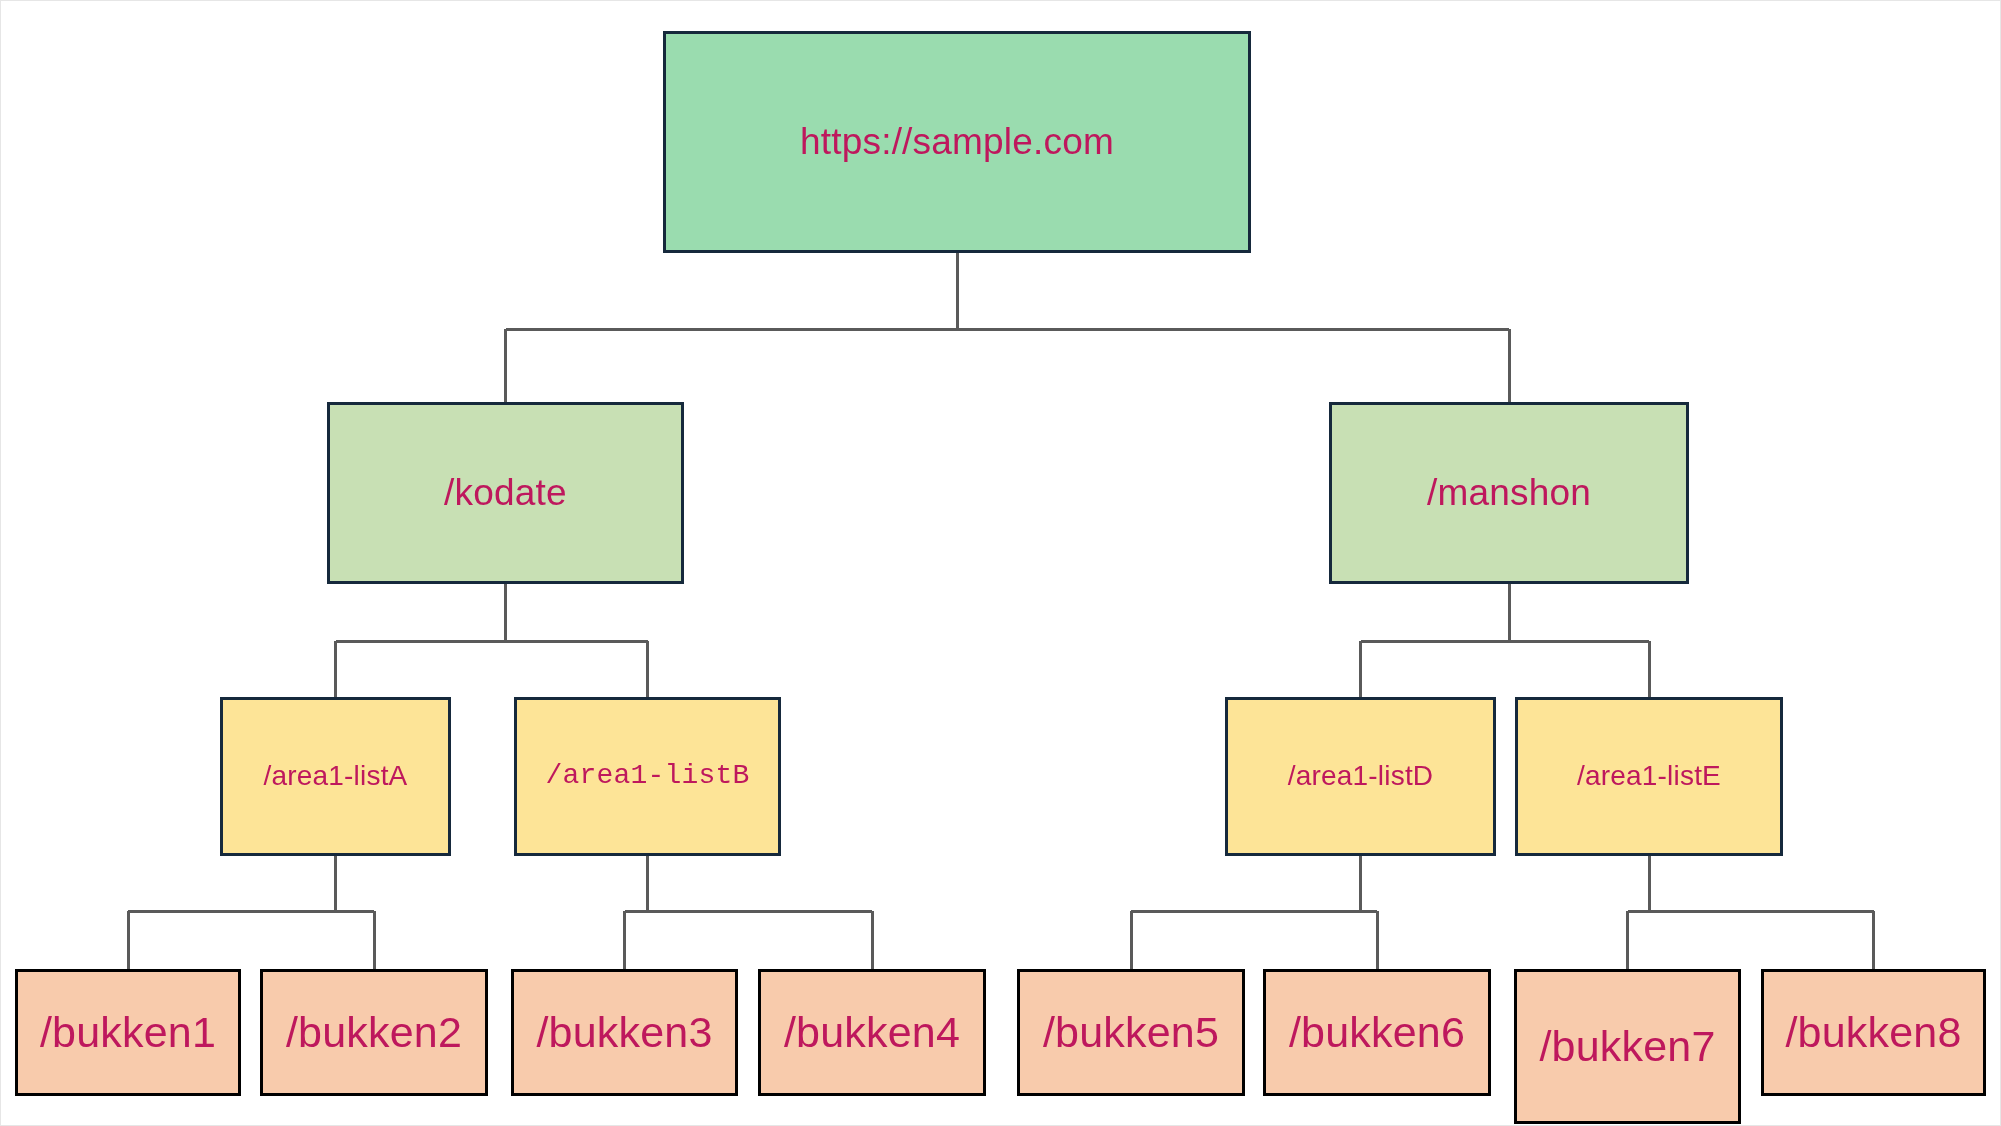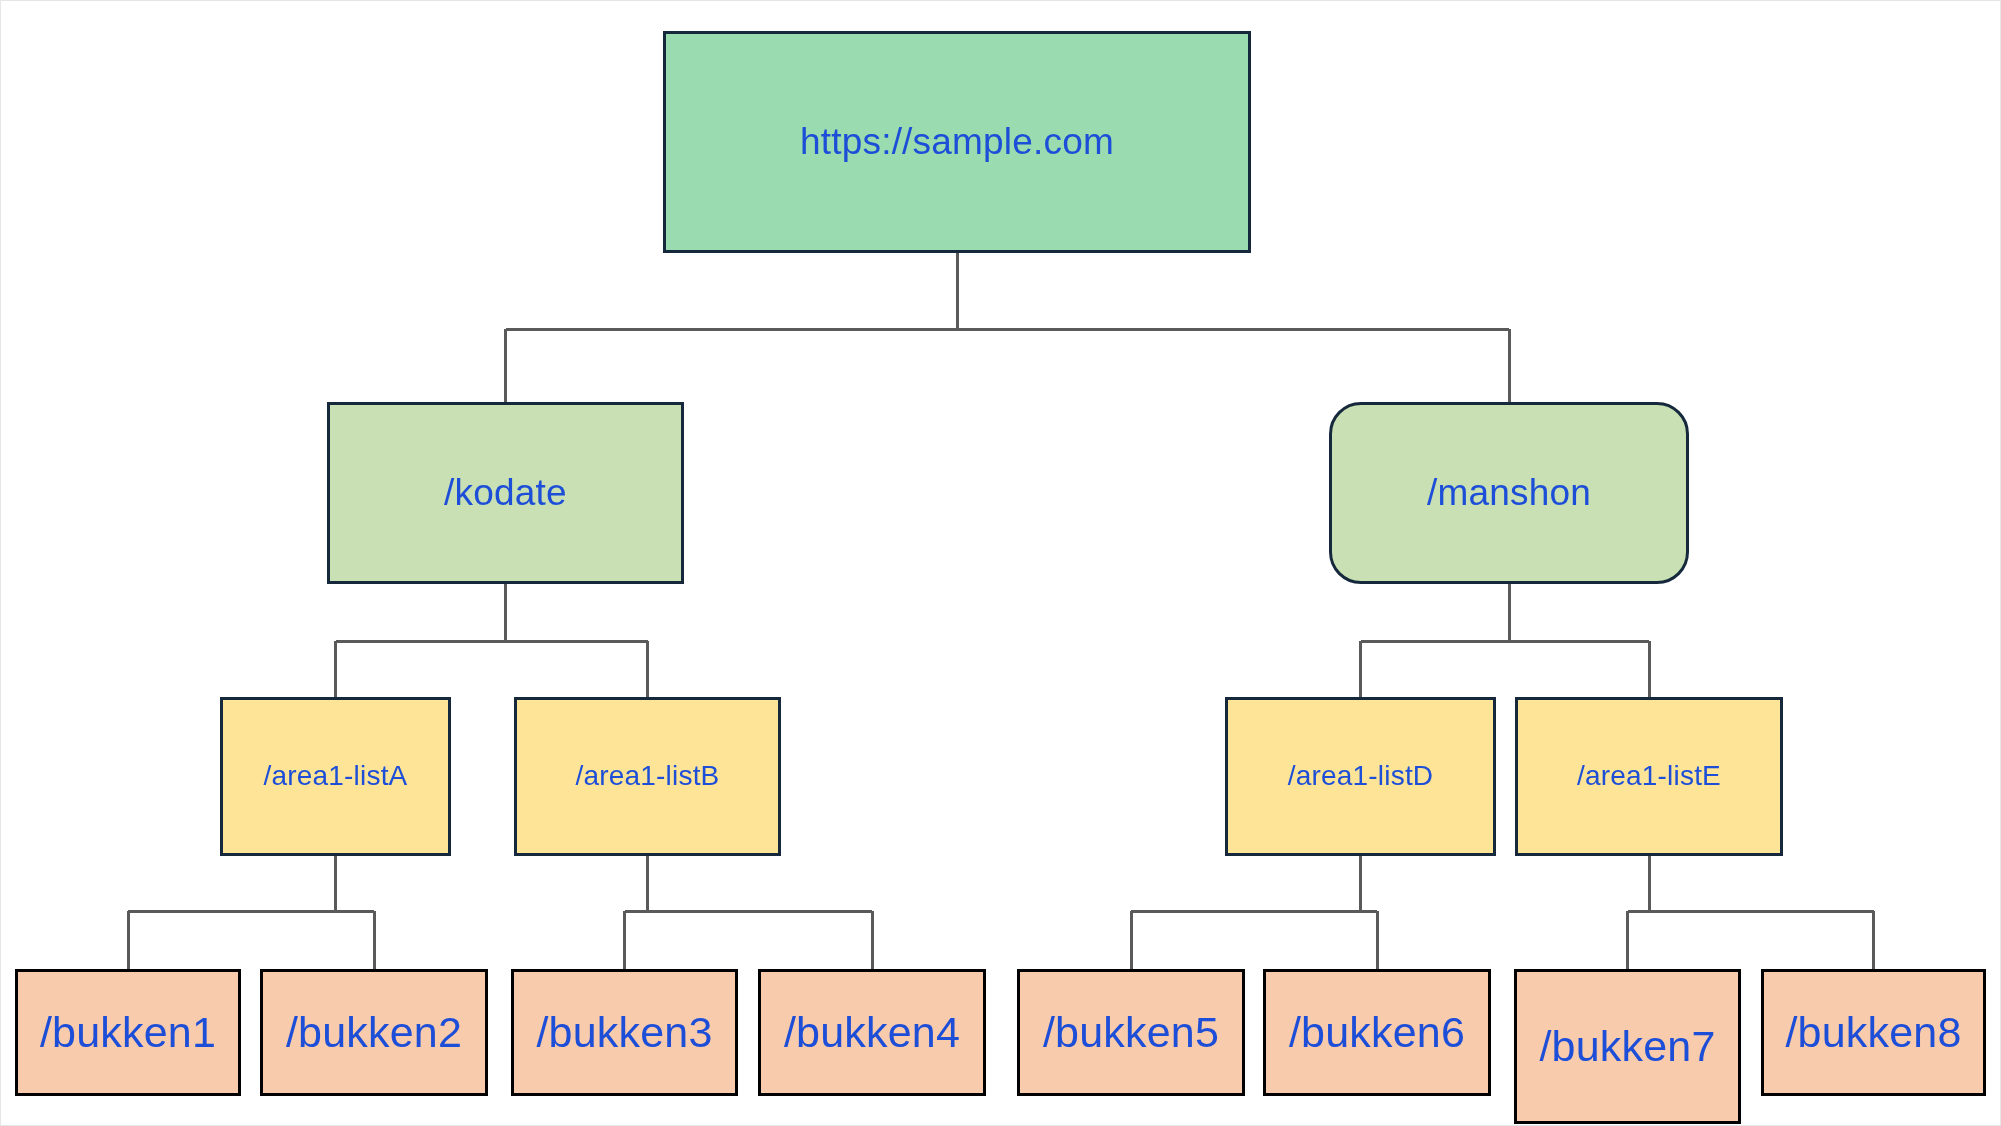--- a/index.html
+++ b/index.html
@@ -28,21 +28,21 @@
     height: 1126px;
     pointer-events: none;
   }
   .node {
     position: absolute;
     box-sizing: border-box;
     display: flex;
     align-items: center;
     justify-content: center;
     text-align: left;
-    color: #1d4ed8;
+    color: #be185d;
     letter-spacing: 0.2px;
     white-space: nowrap;
   }
   .node-label {
     display: block;
     line-height: 1.1;
   }
   
   .lvl-root {
     background: #9ADCAF;
@@ -99,27 +99,27 @@
       <line x1="1626.5" y1="910" x2="1626.5" y2="968" stroke="#5a5a5a" stroke-width="3" shape-rendering="crispEdges"></line>
       <line x1="1872.5" y1="910" x2="1872.5" y2="968" stroke="#5a5a5a" stroke-width="3" shape-rendering="crispEdges"></line>
     </svg>
   <div id="nodes">
       <div class="node lvl-root" style="left: 662px; top: 30px; width: 588px; height: 222px;">
         <span class="node-label">https://sample.com</span>
       </div>
       <div class="node lvl-section" style="left: 326px; top: 401px; width: 357px; height: 182px;">
         <span class="node-label">/kodate</span>
       </div>
-      <div class="node lvl-section" style="left: 1328px; top: 401px; width: 360px; height: 182px; border-radius: 32px;">
+      <div class="node lvl-section" style="left: 1328px; top: 401px; width: 360px; height: 182px;">
         <span class="node-label">/manshon</span>
       </div>
       <div class="node lvl-list" style="left: 219px; top: 696px; width: 231px; height: 159px;">
         <span class="node-label">/area1-listA</span>
       </div>
-      <div class="node lvl-list" style="left: 513px; top: 696px; width: 267px; height: 159px;">
+      <div class="node lvl-list" style="left: 513px; top: 696px; width: 267px; height: 159px; font-family: Liberation Mono, monospace;">
         <span class="node-label">/area1-listB</span>
       </div>
       <div class="node lvl-list" style="left: 1224px; top: 696px; width: 271px; height: 159px;">
         <span class="node-label">/area1-listD</span>
       </div>
       <div class="node lvl-list" style="left: 1514px; top: 696px; width: 268px; height: 159px;">
         <span class="node-label">/area1-listE</span>
       </div>
       <div class="node lvl-item" style="left: 14px; top: 968px; width: 226px; height: 127px;">
         <span class="node-label">/bukken1</span>

